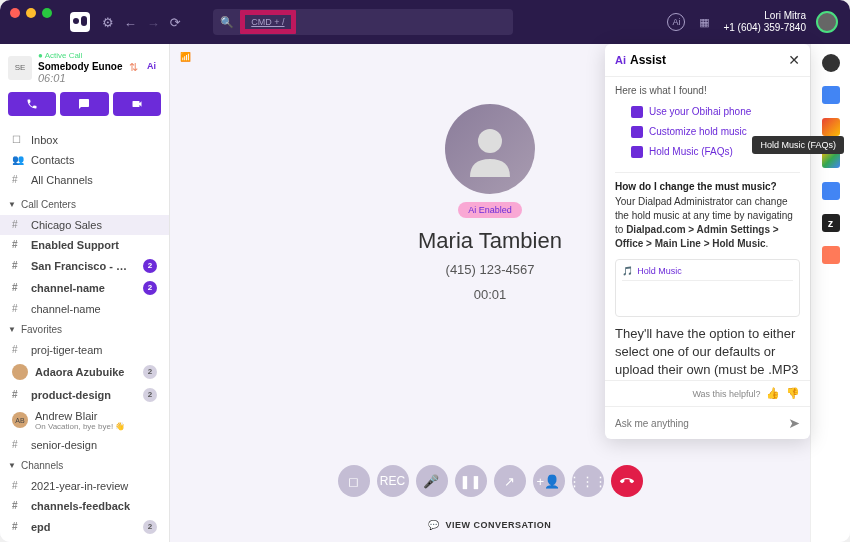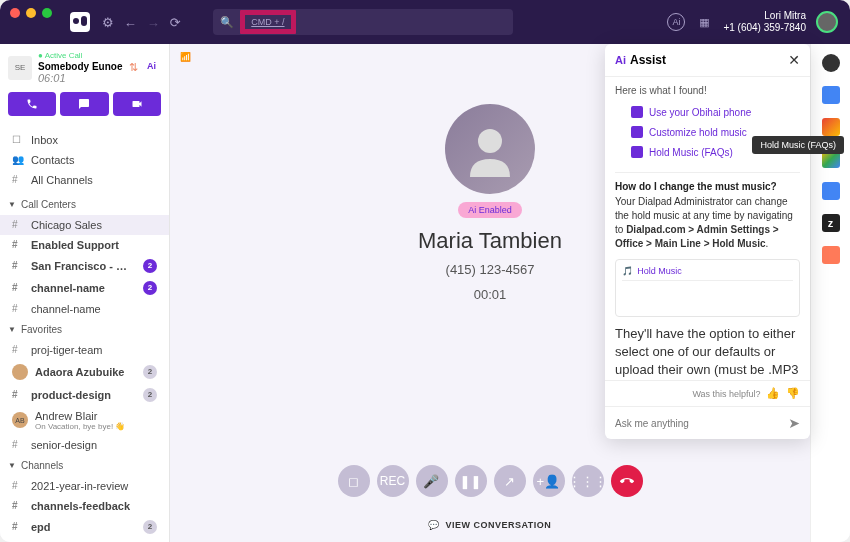--- a/index.html
+++ b/index.html
@@ -59,21 +59,21 @@
 .ctrlbtn.end { background: #e11d48; }
 .viewconv { position: absolute; bottom: 12px; font-size: 9px; font-weight: 700; color: #333; letter-spacing: 0.5px; display: flex; align-items: center; gap: 5px; }
 
 .assist { position: absolute; top: 44px; right: 40px; width: 205px; height: 395px; background: #fff; border-radius: 6px; box-shadow: 0 4px 20px rgba(0,0,0,0.15); display: flex; flex-direction: column; font-size: 10px; z-index: 5; }
 .assist-head { display: flex; align-items: center; padding: 8px 10px; border-bottom: 1px solid #eee; }
 .assist-head .ai-logo { color: #6c2bd9; font-weight: 700; font-size: 11px; margin-right: 4px; }
 .assist-head .title { font-weight: 600; font-size: 12px; flex: 1; }
 .assist-head .close { font-size: 14px; cursor: pointer; color: #333; }
 .assist-body { flex: 1; overflow-y: auto; padding: 8px 10px; }
 .found { color: #555; margin-bottom: 6px; }
-.reslink { display: flex; align-items: center; gap: 6px; padding: 4px 16px; color: #6c2bd9; cursor: pointer; }
+.reslink { display: flex; gap: 6px; padding: 4px 16px; color: #6c2bd9; cursor: pointer; }
 .reslink .ricon { width: 12px; height: 12px; background: #6c2bd9; border-radius: 2px; display: inline-block; }
 .tooltip { position: absolute; top: 136px; right: 6px; background: #333; color: #fff; padding: 4px 8px; border-radius: 3px; font-size: 9px; z-index: 6; }
 .answer { margin-top: 10px; border-top: 1px solid #eee; padding-top: 8px; }
 .answer .q { font-weight: 700; color: #222; margin-bottom: 3px; }
 .answer .a { color: #333; line-height: 1.4; font-size: 10px; }
 .answer .a b { font-weight: 700; }
 .holdcard { border: 1px solid #e5e5e5; border-radius: 4px; padding: 6px; margin: 8px 0; font-size: 8px; color: #888; }
 .holdcard .hc-title { color: #6c2bd9; font-size: 9px; display: flex; align-items: center; gap: 4px; }
 .followup { color: #333; font-size: 13px; line-height: 1.4; margin-top: 4px; }
 .helpful { display: flex; align-items: center; justify-content: flex-end; gap: 6px; padding: 6px 10px; font-size: 9px; color: #888; border-top: 1px solid #eee; }

